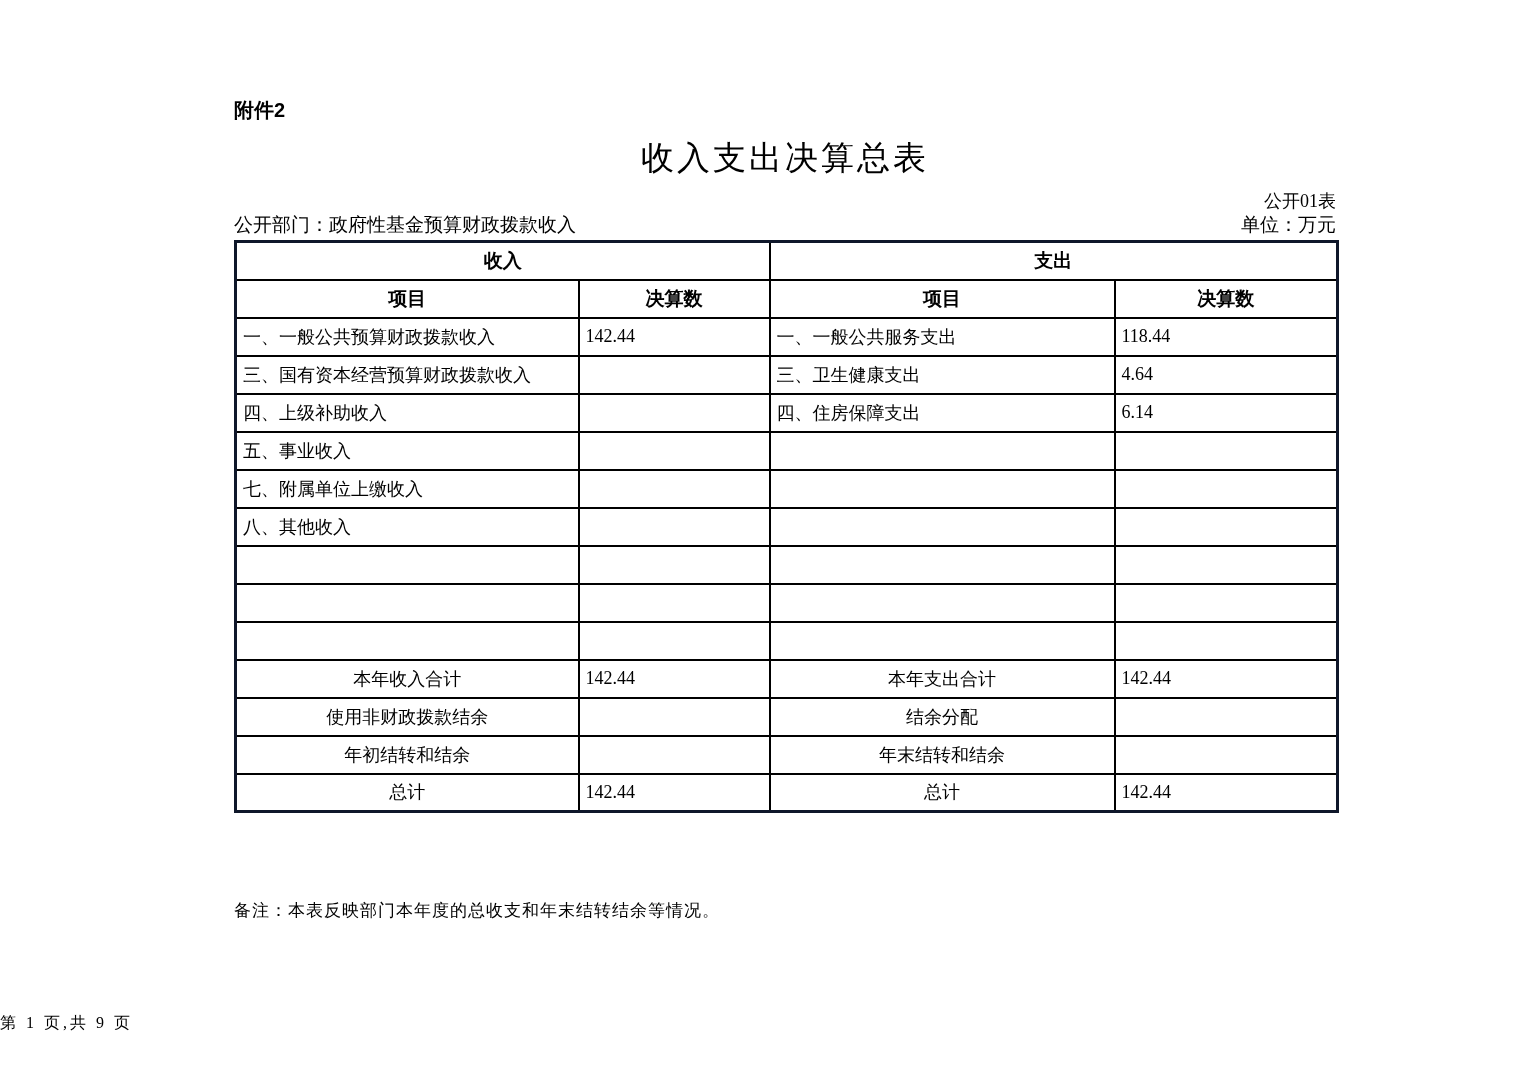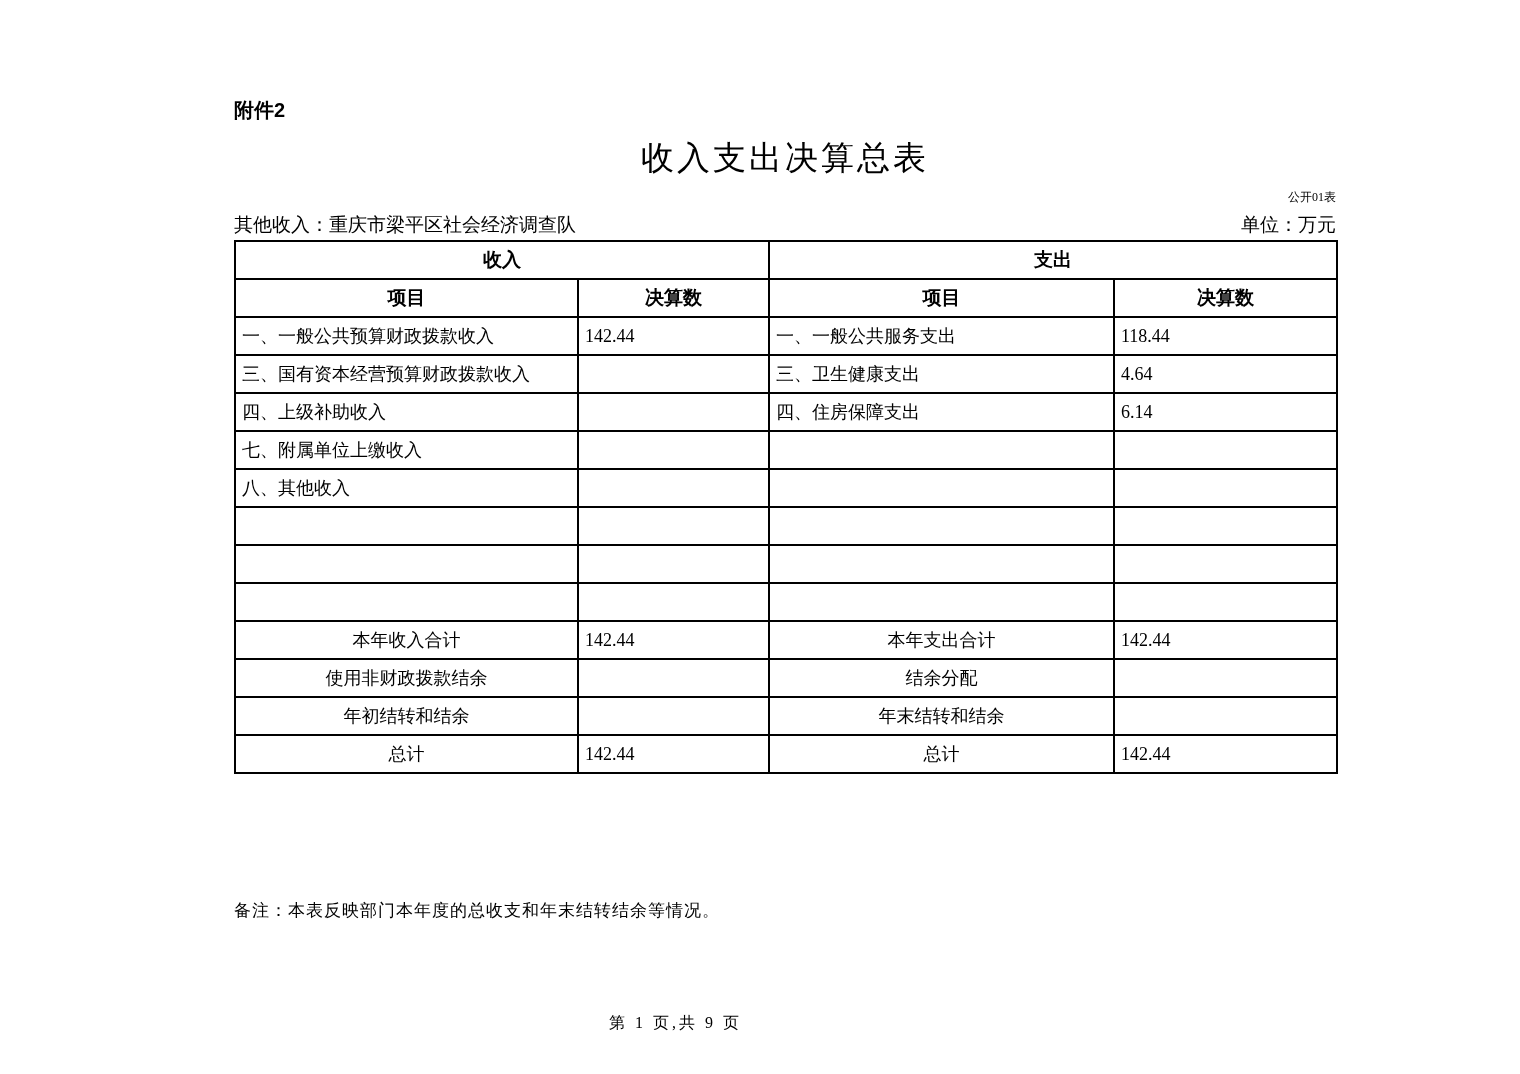--- a/index.html
+++ b/index.html
@@ -14,65 +14,65 @@
     position:absolute; left:234px; top:97px;
     font-size:20px; font-weight:bold;
     font-family:"Liberation Sans","DejaVu Sans",sans-serif;
   }
   .doc-title {
     position:absolute; left:234px; top:136px; width:1102px;
     text-align:center; font-size:33px; font-weight:normal; letter-spacing:3px;
   }
   .table-code {
     position:absolute; left:234px; top:189px; width:1102px;
-    text-align:right; font-size:12px;
+    text-align:right; font-size:18px;
   }
   .dept-row {
     position:absolute; left:234px; top:212px; width:1102px;
     display:flex; justify-content:space-between; align-items:flex-end;
     font-size:19px;
   }
   table.main {
     position:absolute; left:234px; top:240px; width:1102px;
     border-collapse:collapse; table-layout:fixed;
-    border:1px solid #0f172a;
+    border:3px solid #0f172a;
   }
   table.main th, table.main td {
     border:2px solid #000;
     height:38px;
     padding:0 6px;
     font-size:18px;
     font-weight:normal;
     overflow:hidden;
     white-space:nowrap;
   }
   table.main th { font-weight:bold; text-align:center; font-size:19px; }
   td.item { text-align:left; }
   td.num  { text-align:left; padding-right:4px; }
   tr.summary td.item { text-align:center; }
   .note {
     position:absolute; left:234px; top:899px;
     font-size:17px; letter-spacing:1px;
   }
   .page-footer {
     position:absolute; left:0; top:1013px; width:1351px;
-    text-align:center; font-size:16px; letter-spacing:3px;
+    text-align:left; font-size:16px; letter-spacing:3px;
   }
 </style>
 </head>
 <body>
 
 <div class="attachment">附件2</div>
 
 <div class="doc-title">收入支出决算总表</div>
 
 <div class="table-code">公开01表</div>
 
 <div class="dept-row">
-  <span>其他收入：重庆市梁平区社会经济调查队</span>
+  <span>公开部门：政府性基金预算财政拨款收入</span>
   <span>单位：万元</span>
 </div>
 
 <table class="main">
   <colgroup>
     <col style="width:343px">
       <col style="width:191px">
       <col style="width:345px">
       <col style="width:223px">
   </colgroup>
@@ -99,20 +99,26 @@
       <td class="item">三、国有资本经营预算财政拨款收入</td>
       <td class="num"></td>
       <td class="item">三、卫生健康支出</td>
       <td class="num">4.64</td>
     </tr>
     <tr>
       <td class="item">四、上级补助收入</td>
       <td class="num"></td>
       <td class="item">四、住房保障支出</td>
       <td class="num">6.14</td>
+    </tr>
+    <tr>
+      <td class="item">五、事业收入</td>
+      <td class="num"></td>
+      <td class="item"></td>
+      <td class="num"></td>
     </tr>
     <tr>
       <td class="item">七、附属单位上缴收入</td>
       <td class="num"></td>
       <td class="item"></td>
       <td class="num"></td>
     </tr>
     <tr>
       <td class="item">八、其他收入</td>
       <td class="num"></td>

